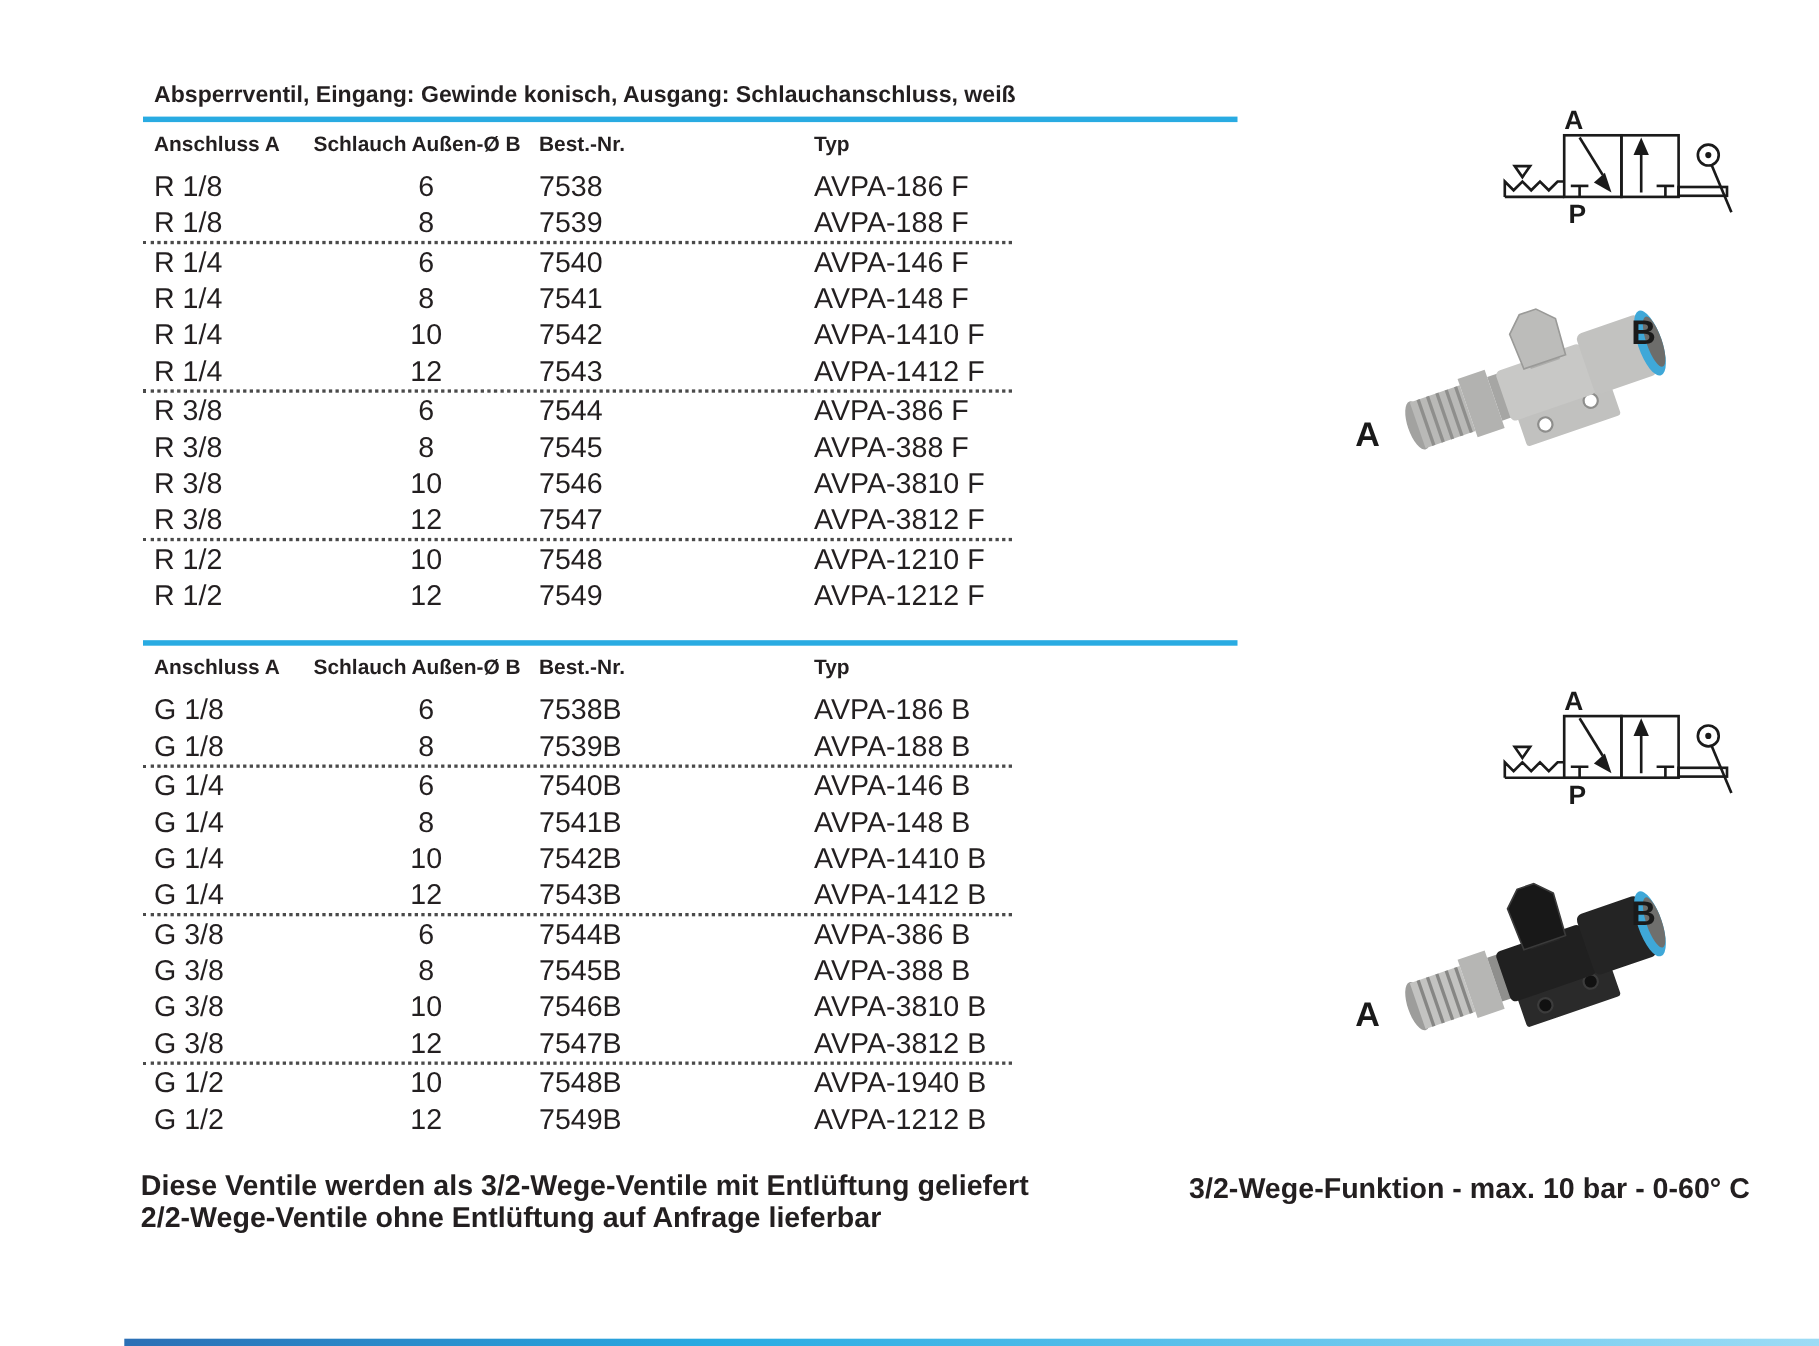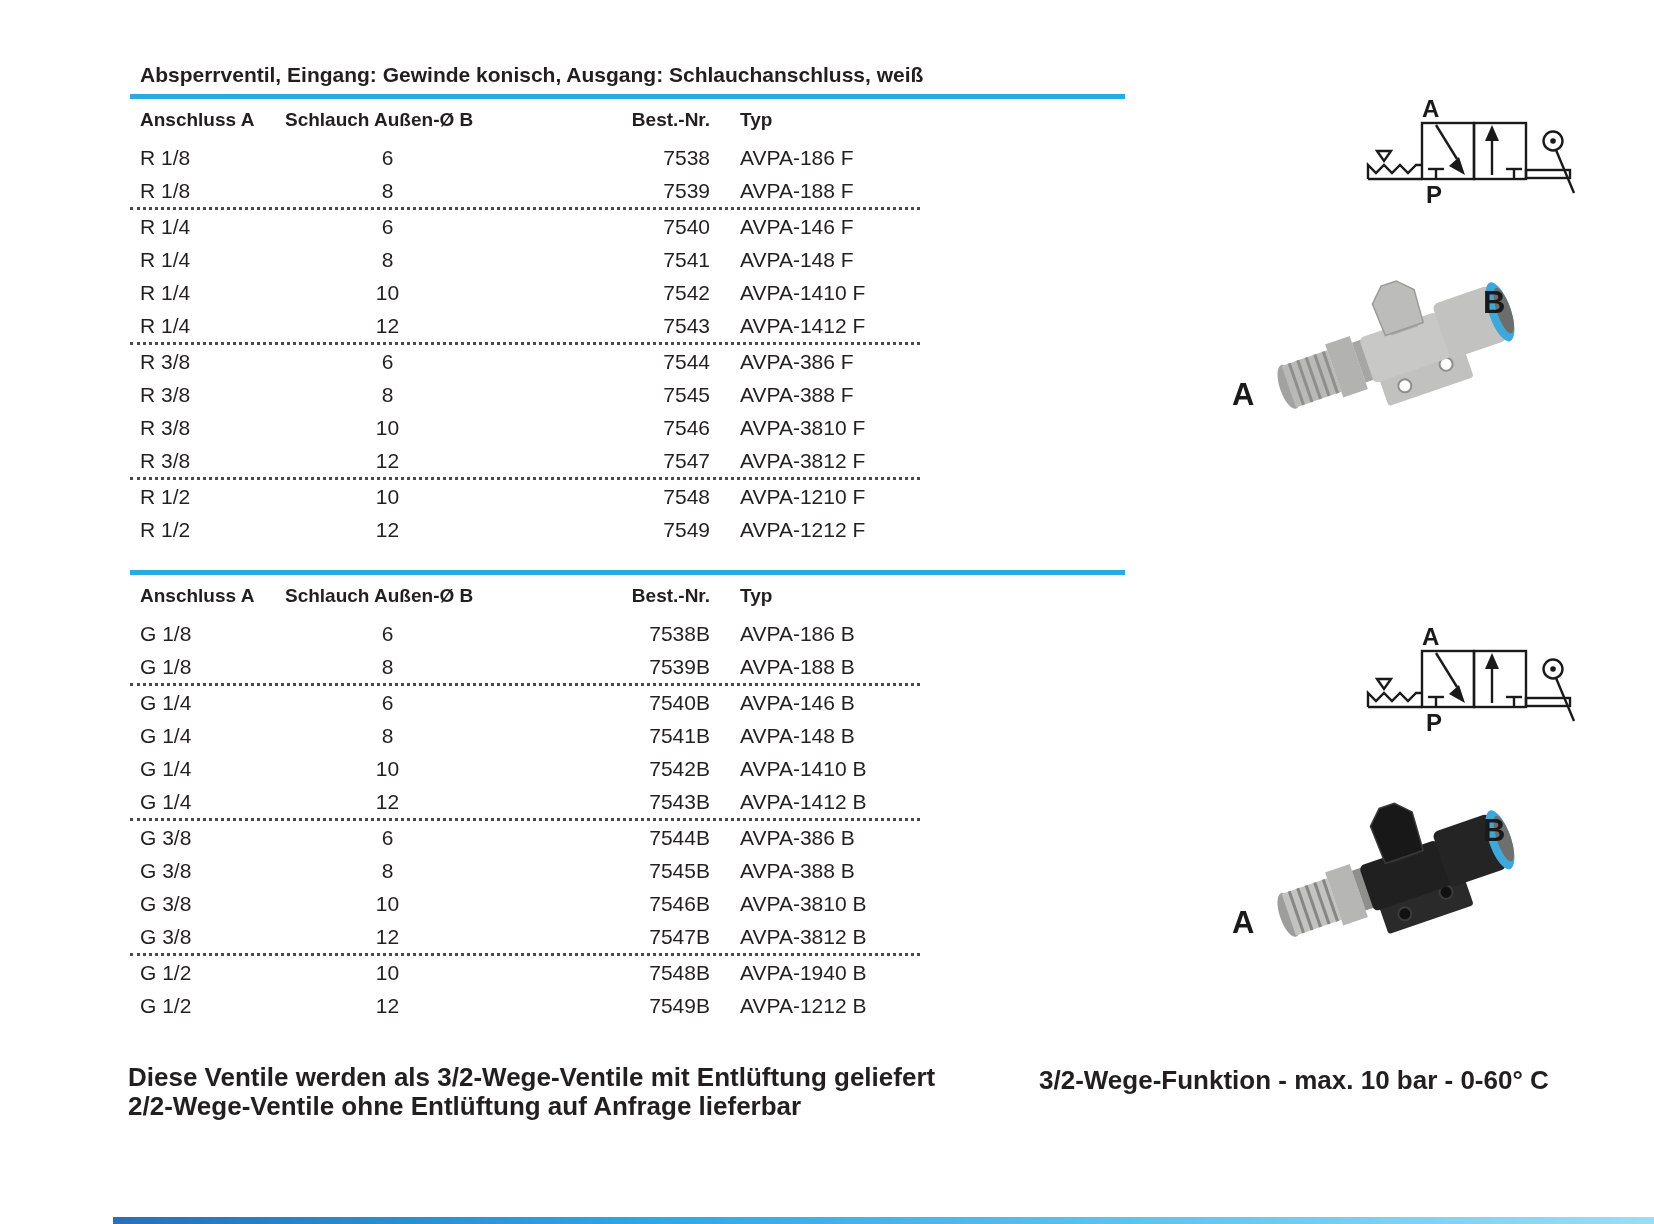--- a/index.html
+++ b/index.html
@@ -1,36 +1,36 @@
 <!DOCTYPE html>
 <html><head>
 <meta charset="utf-8">
 <style>
   html,body{margin:0;padding:0;}
   body{
     width:1654px;height:1224px;position:relative;background:#ffffff;
     font-family:"Liberation Sans","DejaVu Sans",sans-serif;color:#231f20;
     overflow:hidden;
   }
-  .block{position:absolute;left:130px;width:995px;}
+  .block{position:absolute;left:130px;width:995px;margin-top:12px;}
   .block-title{font-size:21px;font-weight:bold;line-height:26px;padding-left:10px;white-space:nowrap;}
   .rule{height:5px;background:#29abe2;margin-top:6px;}
   .thead,.trow{display:grid;grid-template-columns:155px 205px 220px 1fr;}
   .thead{height:42px;line-height:42px;font-weight:bold;font-size:19px;white-space:nowrap;}
-  .trow{height:33px;line-height:33px;font-size:21px;}
+  .trow{height:33px;line-height:33px;font-size:26px;}
   .td,.th{white-space:nowrap;}
   .th-anschluss,.td-anschluss{padding-left:10px;}
   .th-schlauch{padding-left:0;}
   .td-schlauch{text-align:center;}
-  .th-bestnr,.td-bestnr{text-align:right;}
+  .th-bestnr,.td-bestnr{}
   .th-typ,.td-typ{padding-left:30px;}
   .dotted-sep{width:790px;height:0;border-top:3px dotted #4a4a4a;}
   .footnote{position:absolute;font-size:26px;font-weight:bold;line-height:29px;white-space:nowrap;}
   .footnote-left{left:128px;top:1063px;}
-  .footnote-right{left:1039px;top:1066px;width:470px;text-align:right;}
+  .footnote-right{left:1081px;top:1066px;width:470px;text-align:right;}
   .rightcol-item{position:absolute;}
   svg text{font-family:"Liberation Sans","DejaVu Sans",sans-serif;}
   .sym-stroke{stroke:#1a1a1a;stroke-width:2.4;fill:none;}
   .sym-fill{fill:#1a1a1a;}
   .sym-label{font-size:24px;font-weight:bold;fill:#1a1a1a;}
   .photo-label{font-size:31px;font-weight:bold;fill:#1a1a1a;}
   
   .vw .p-thread{fill:#b9b9b7;} .vw .p-thread-stripe{stroke:#8e8e8c;stroke-width:3;}
   .vw .p-cap{fill:#a2a2a0;} .vw .p-nut{fill:#b2b2b0;} .vw .p-collar{fill:#a6a6a4;}
   .vw .p-body{fill:#c8c8c6;} .vw .p-flange{fill:#c1c1bf;} .vw .p-hole{fill:#ffffff;stroke:#8e8e8c;stroke-width:2;}

